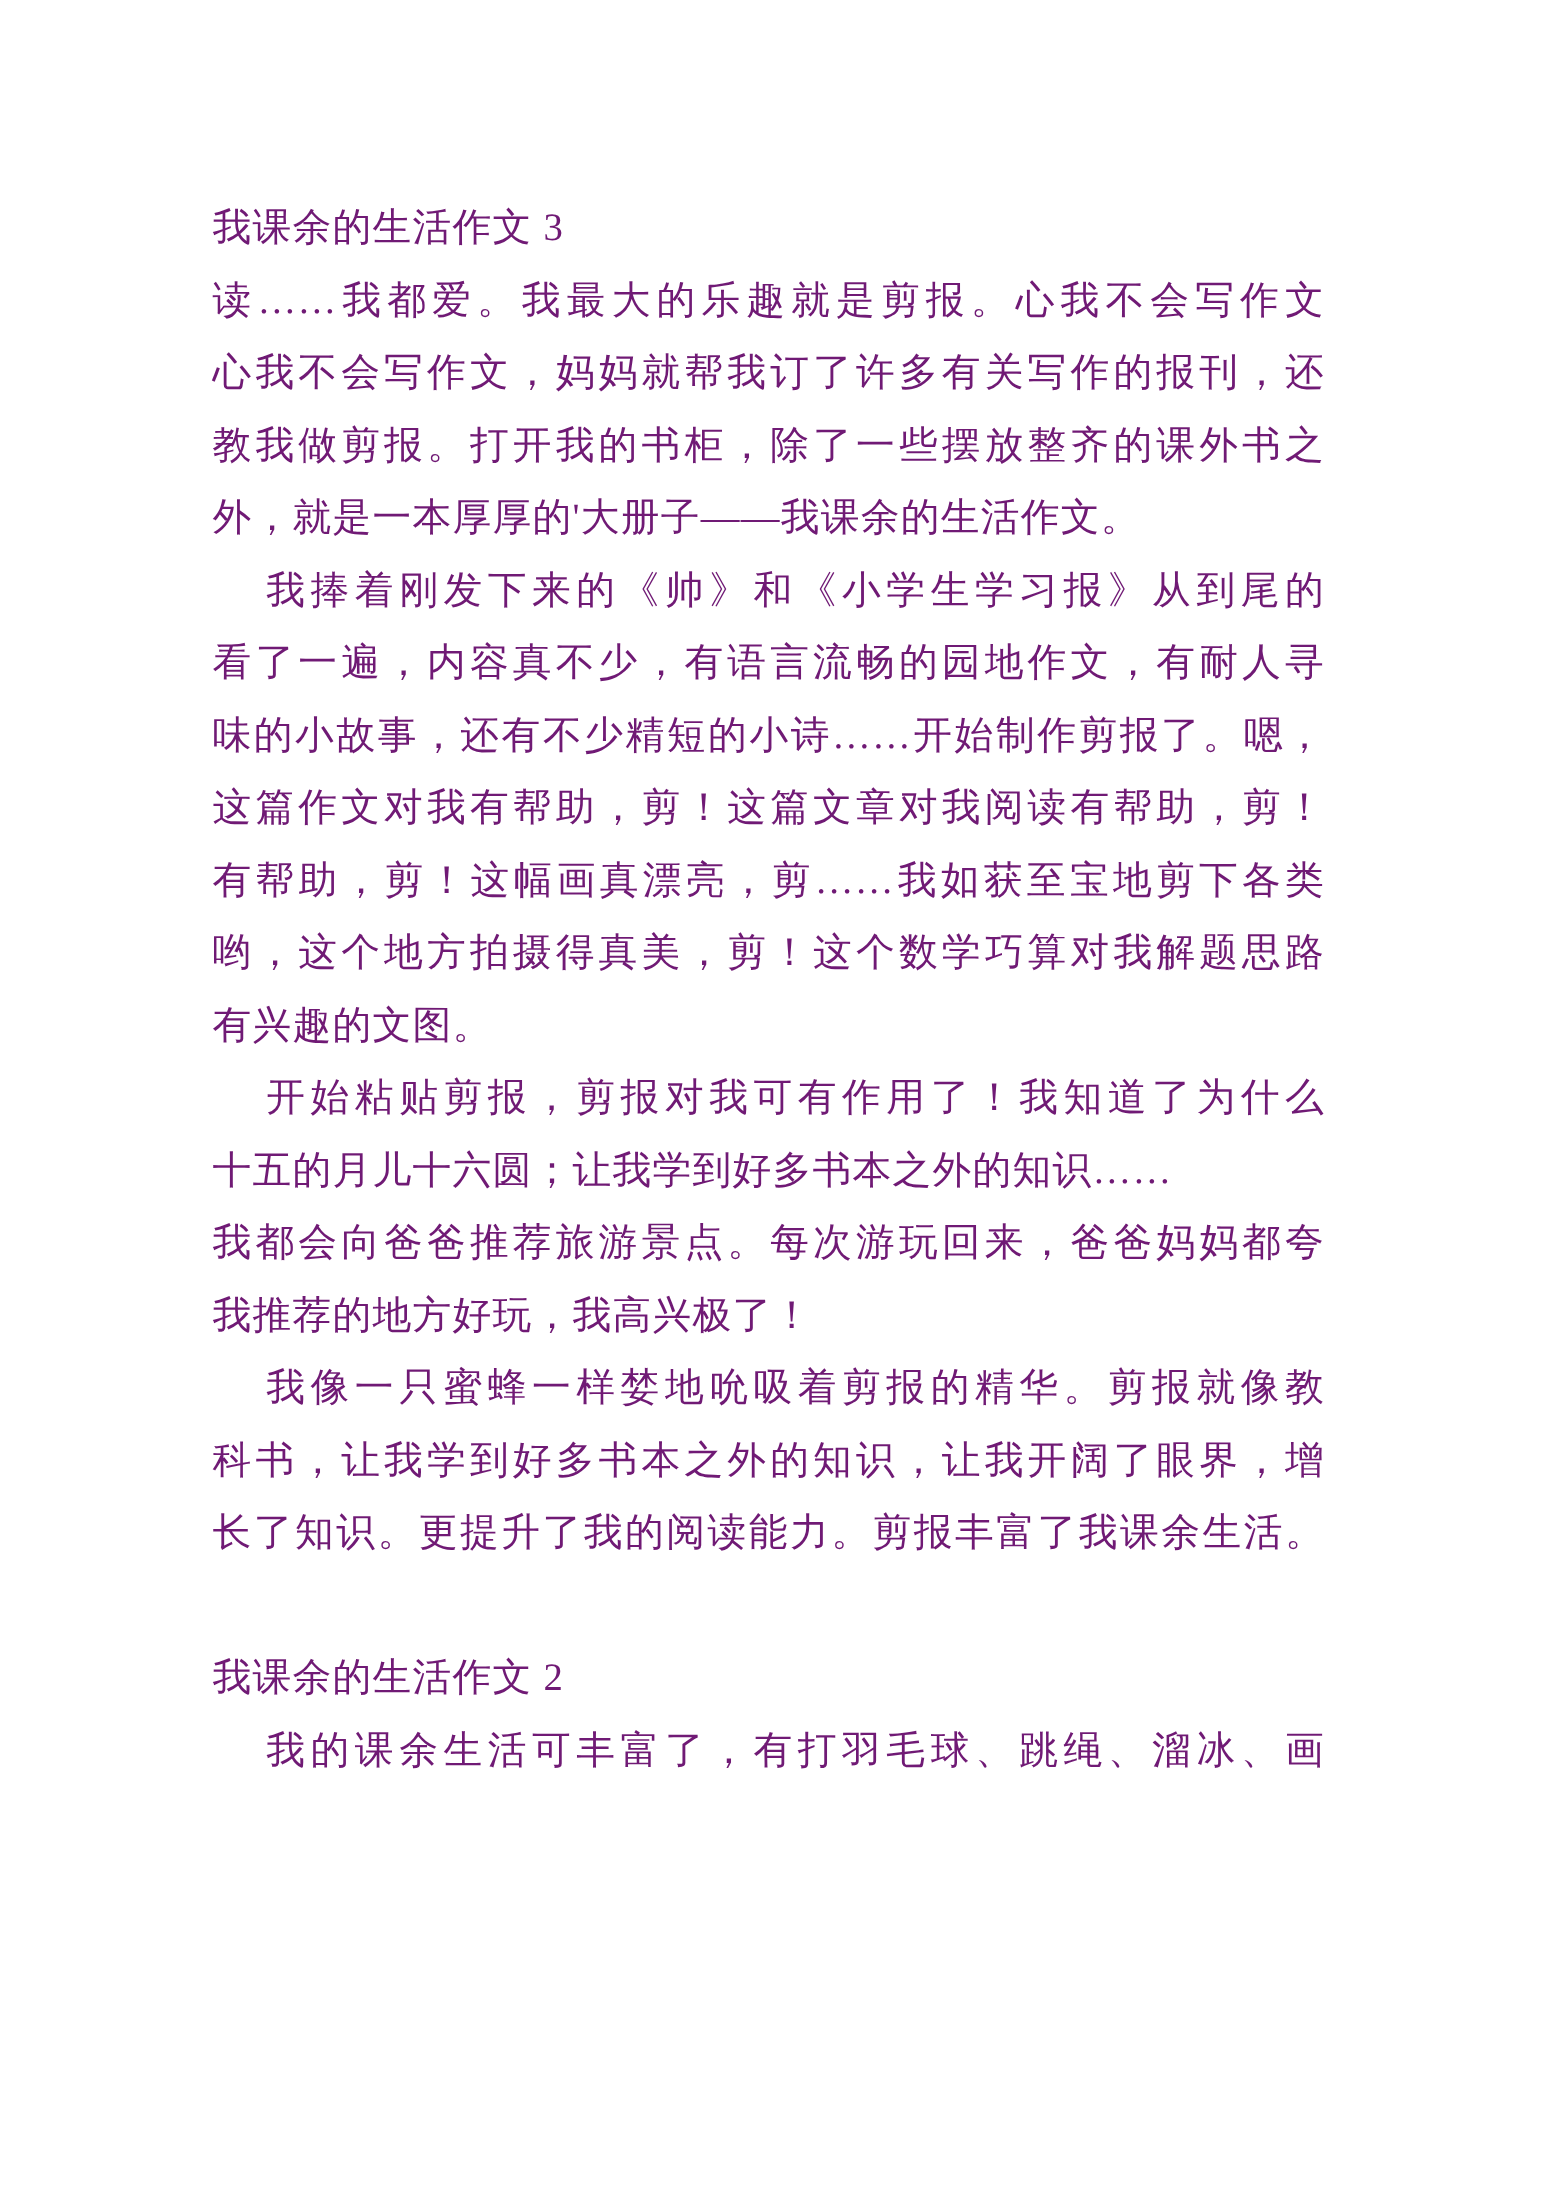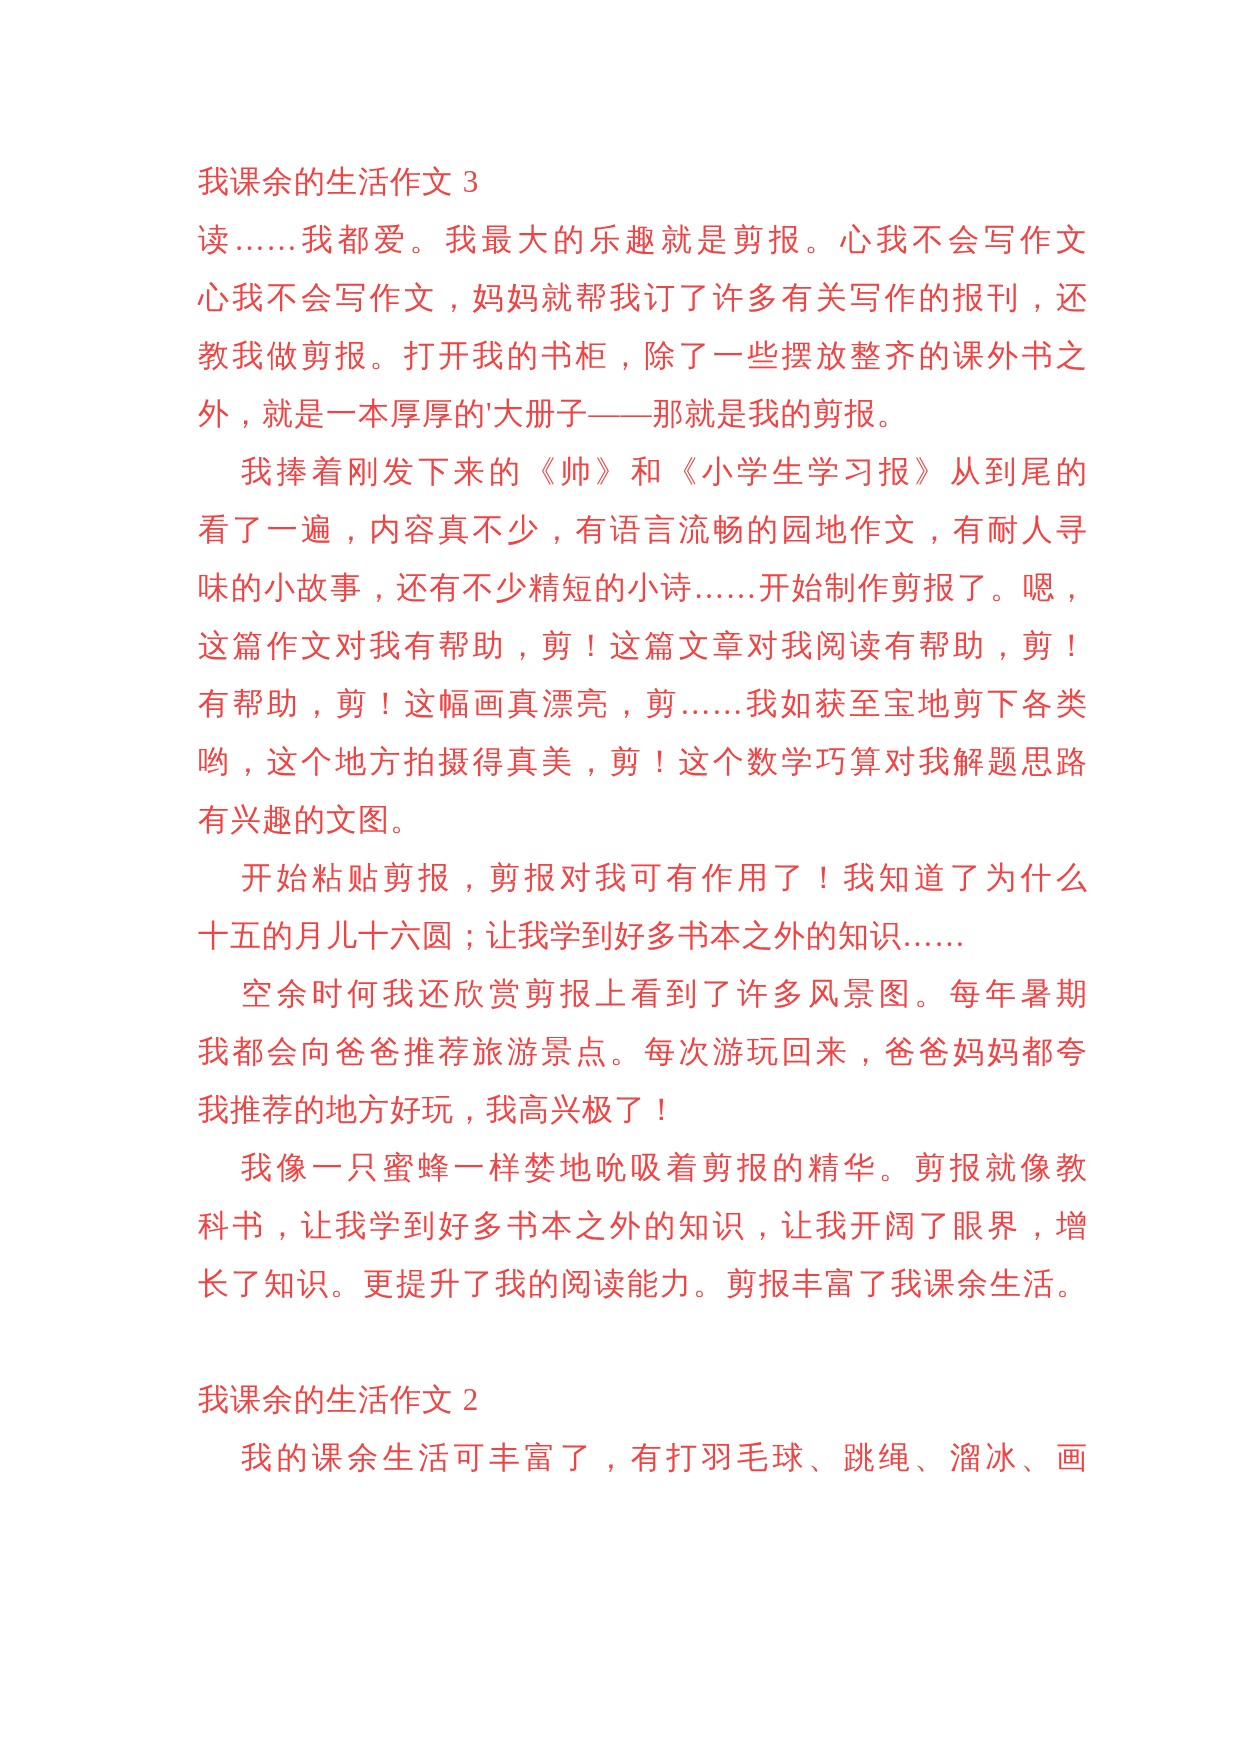--- a/index.html
+++ b/index.html
@@ -17,22 +17,21 @@
     position: relative;
     width: 1241px;
     height: 1754px;
     background: #ffffff;
   }
   .doc {
     position: absolute;
     top: 153px;
     left: 170px;
     width: 890px;
-    color: #ef4444;
-    margin-left: 28px;
+    color: #701a75;
   }
   .heading, .line {
     font-size: 31px;
     line-height: 58px;
     letter-spacing: 1px;
     text-align: left;
   }
   .line.fill {
     text-align: justify;
     text-align-last: justify;
@@ -46,31 +45,30 @@
 </style>
 </head>
 <body>
 
 <div class="page">
   <div class="doc">
       <div class="heading">我课余的生活作文 3</div>
       <div class="line fill">读……我都爱。我最大的乐趣就是剪报。心我不会写作文</div>
       <div class="line fill">心我不会写作文，妈妈就帮我订了许多有关写作的报刊，还</div>
       <div class="line fill">教我做剪报。打开我的书柜，除了一些摆放整齐的课外书之</div>
-      <div class="line">外，就是一本厚厚的'大册子——那就是我的剪报。</div>
+      <div class="line">外，就是一本厚厚的'大册子——我课余的生活作文。</div>
       <div class="line indent fill">我捧着刚发下来的《帅》和《小学生学习报》从到尾的</div>
       <div class="line fill">看了一遍，内容真不少，有语言流畅的园地作文，有耐人寻</div>
       <div class="line fill">味的小故事，还有不少精短的小诗……开始制作剪报了。嗯，</div>
       <div class="line fill">这篇作文对我有帮助，剪！这篇文章对我阅读有帮助，剪！</div>
       <div class="line fill">有帮助，剪！这幅画真漂亮，剪……我如获至宝地剪下各类</div>
       <div class="line fill">哟，这个地方拍摄得真美，剪！这个数学巧算对我解题思路</div>
       <div class="line">有兴趣的文图。</div>
       <div class="line indent fill">开始粘贴剪报，剪报对我可有作用了！我知道了为什么</div>
       <div class="line">十五的月儿十六圆；让我学到好多书本之外的知识……</div>
-      <div class="line indent fill">空余时何我还欣赏剪报上看到了许多风景图。每年暑期</div>
       <div class="line fill">我都会向爸爸推荐旅游景点。每次游玩回来，爸爸妈妈都夸</div>
       <div class="line">我推荐的地方好玩，我高兴极了！</div>
       <div class="line indent fill">我像一只蜜蜂一样婪地吮吸着剪报的精华。剪报就像教</div>
       <div class="line fill">科书，让我学到好多书本之外的知识，让我开阔了眼界，增</div>
       <div class="line fill">长了知识。更提升了我的阅读能力。剪报丰富了我课余生活。</div>
       <div class="blank"></div>
       <div class="heading">我课余的生活作文 2</div>
       <div class="line indent fill">我的课余生活可丰富了，有打羽毛球、跳绳、溜冰、画</div>
     </div>
 </div>

